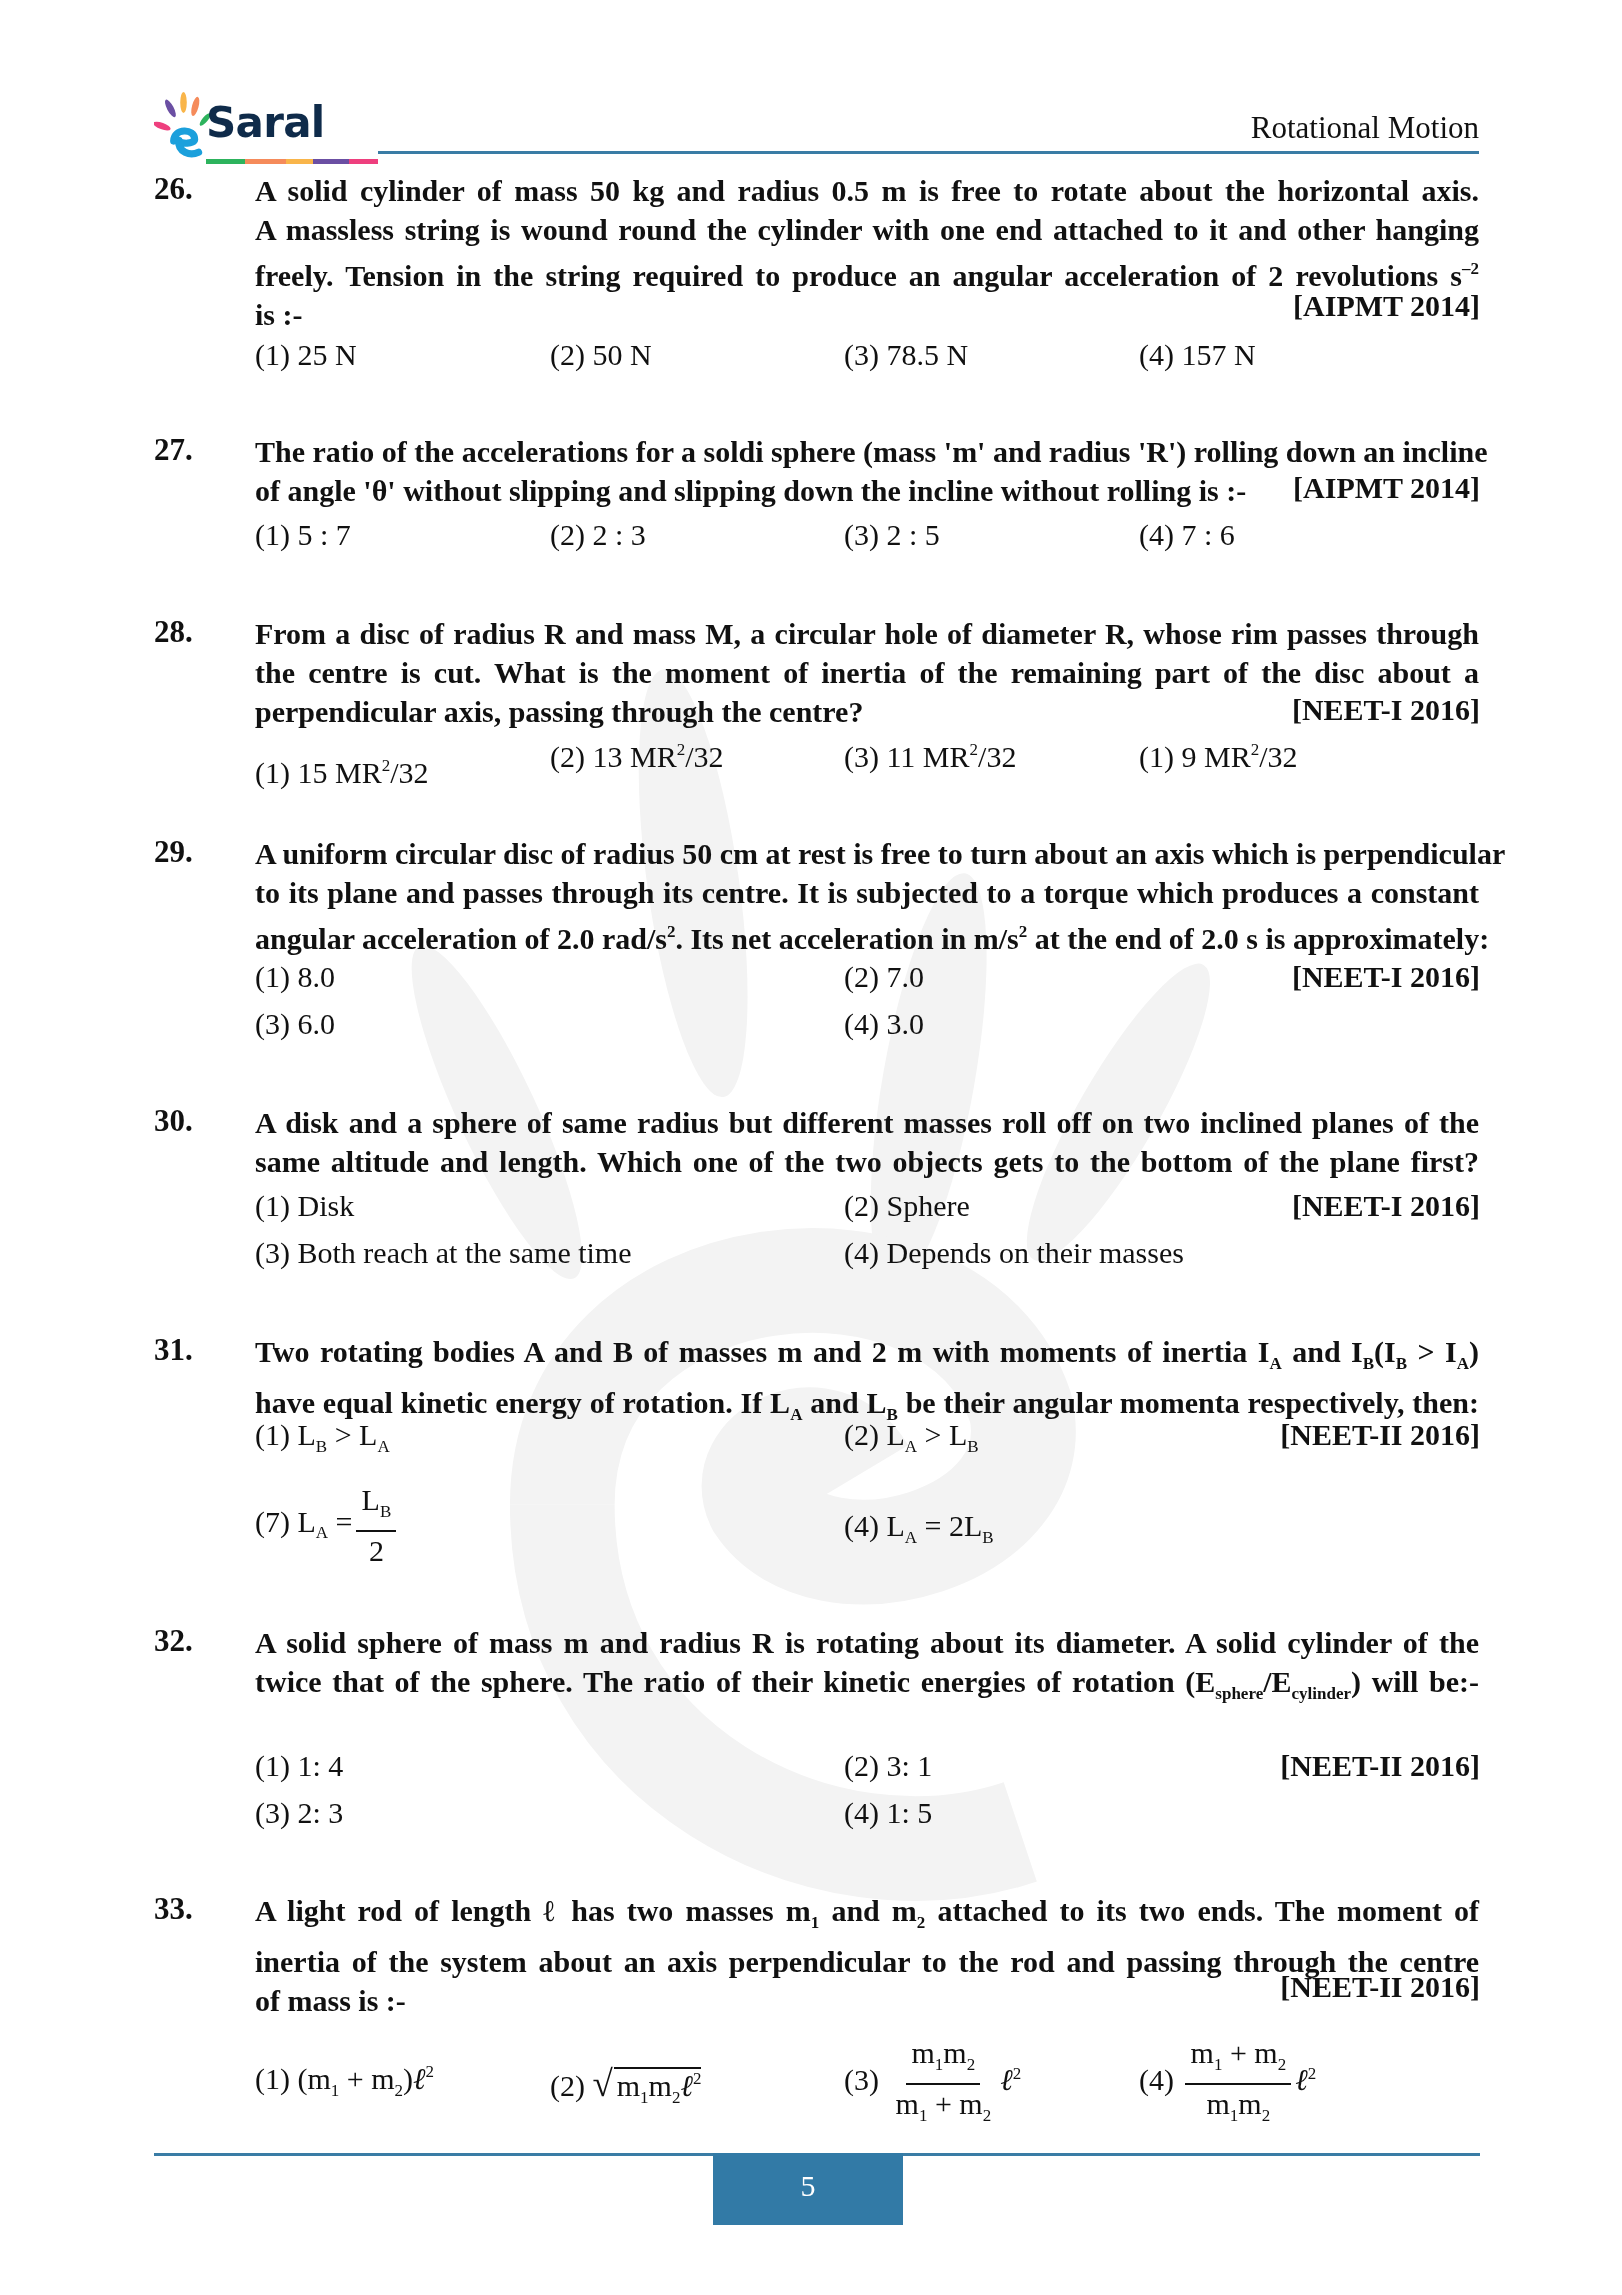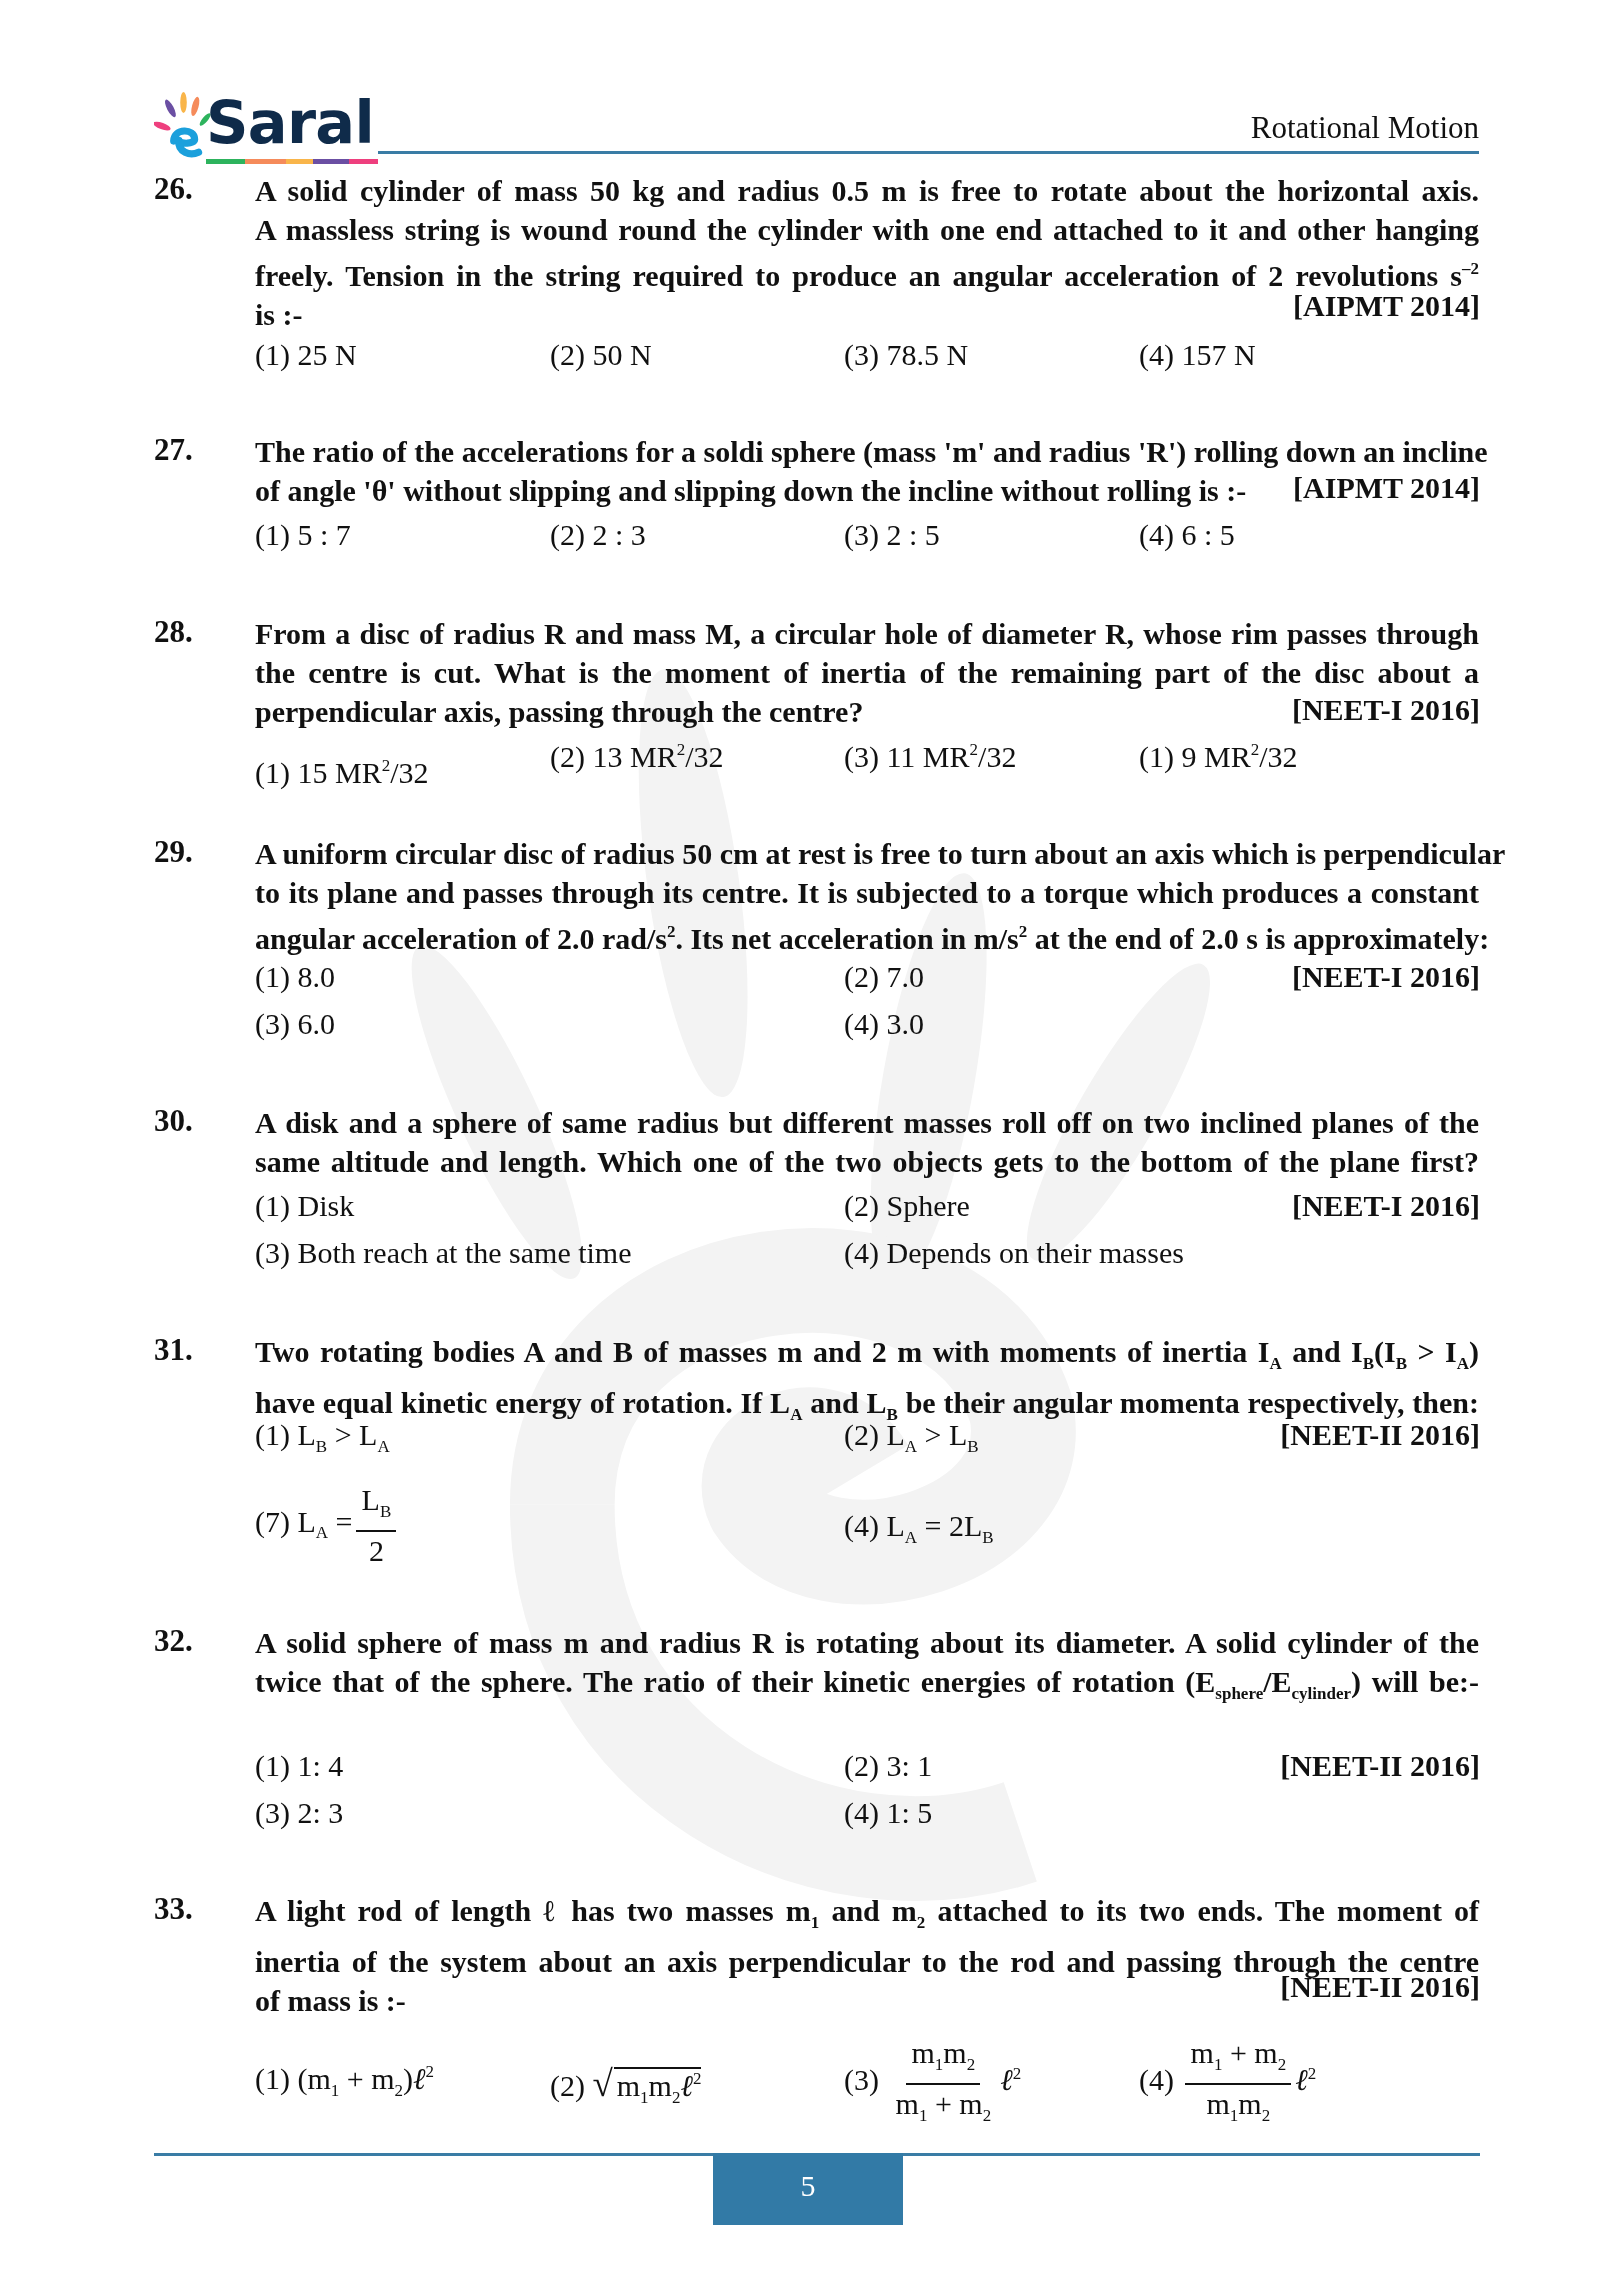--- a/index.html
+++ b/index.html
@@ -1,21 +1,21 @@
 <!DOCTYPE html>
 <html style="font-size:10.5px"><head>
 <meta charset="utf-8">
 <style>
   html, body { margin:0; padding:0; background:#ffffff; }
   body { width:1622px; height:2295px; position:relative; overflow:hidden;
          font-family:"Liberation Serif","DejaVu Serif",serif; color:#111; }
   .watermark { position:absolute; left:366px; top:654px; width:916px; height:1309px; z-index:0; }
   .header-logo { position:absolute; left:154px; top:92px; width:222px; height:72px; }
   .logo-text { position:absolute; left:52px; top:-5.2px; font-family:"DejaVu Sans","Liberation Sans",sans-serif;
-               font-size:59px; font-weight:bold; color:#0f2b4a; letter-spacing:-0.7px; line-height:72px; }
+               font-size:42px; font-weight:bold; color:#0f2b4a; letter-spacing:-0.7px; line-height:72px; }
   .logo-stripe { position:absolute; left:52px; top:67px; height:4.6px; display:flex; width:172px; }
   .logo-stripe span { display:block; height:4.6px; }
   .header-rule { position:absolute; left:378px; top:151px; width:1101px; height:3.3px; background:#3a7ca5; }
   .header-title { position:absolute; right:143px; top:110px; font-size:31px; color:#111; }
   .q { position:absolute; left:154px; width:1326px; z-index:1; }
   .qnum { position:absolute; left:0; top:0; font-weight:bold; font-size:31px; }
   .qtext { position:absolute; left:101px; width:1224px; font-size:30px; line-height:39px; text-align:justify;font-weight:bold; }
   .qline { display:block; text-align:justify; text-align-last:justify; white-space:nowrap; }
   .qline.last { text-align-last:left; }
   .tag { position:absolute; right:0; font-weight:bold; font-size:30px; }
@@ -83,21 +83,21 @@
 <div class="q" style="top:432px">
   <div class="qnum">27.</div>
   <div class="qtext" style="top:0">
     <span class="qline">The ratio of the accelerations for a soldi sphere (mass 'm' and radius 'R') rolling down an incline</span>
     <span class="qline last">of angle 'θ' without slipping and slipping down the incline without rolling is :-</span>
   </div>
   <div class="tag" style="top:39px">[AIPMT 2014]</div>
   <div class="opt" style="left:101px;top:86px">(1) 5 : 7</div>
   <div class="opt" style="left:396px;top:86px">(2) 2 : 3</div>
   <div class="opt" style="left:690px;top:86px">(3) 2 : 5</div>
-  <div class="opt" style="left:985px;top:86px">(4) 6 : 5</div>
+  <div class="opt" style="left:985px;top:86px">(4) 7 : 6</div>
 </div>
 
 <div class="q" style="top:614px">
   <div class="qnum">28.</div>
   <div class="qtext" style="top:0">
     <span class="qline">From a disc of radius R and mass M, a circular hole of diameter R, whose rim passes through</span>
     <span class="qline">the centre is cut. What is the moment of inertia of the remaining part of the disc about a</span>
     <span class="qline last">perpendicular axis, passing through the centre?</span>
   </div>
   <div class="tag" style="top:79px">[NEET-I 2016]</div>

